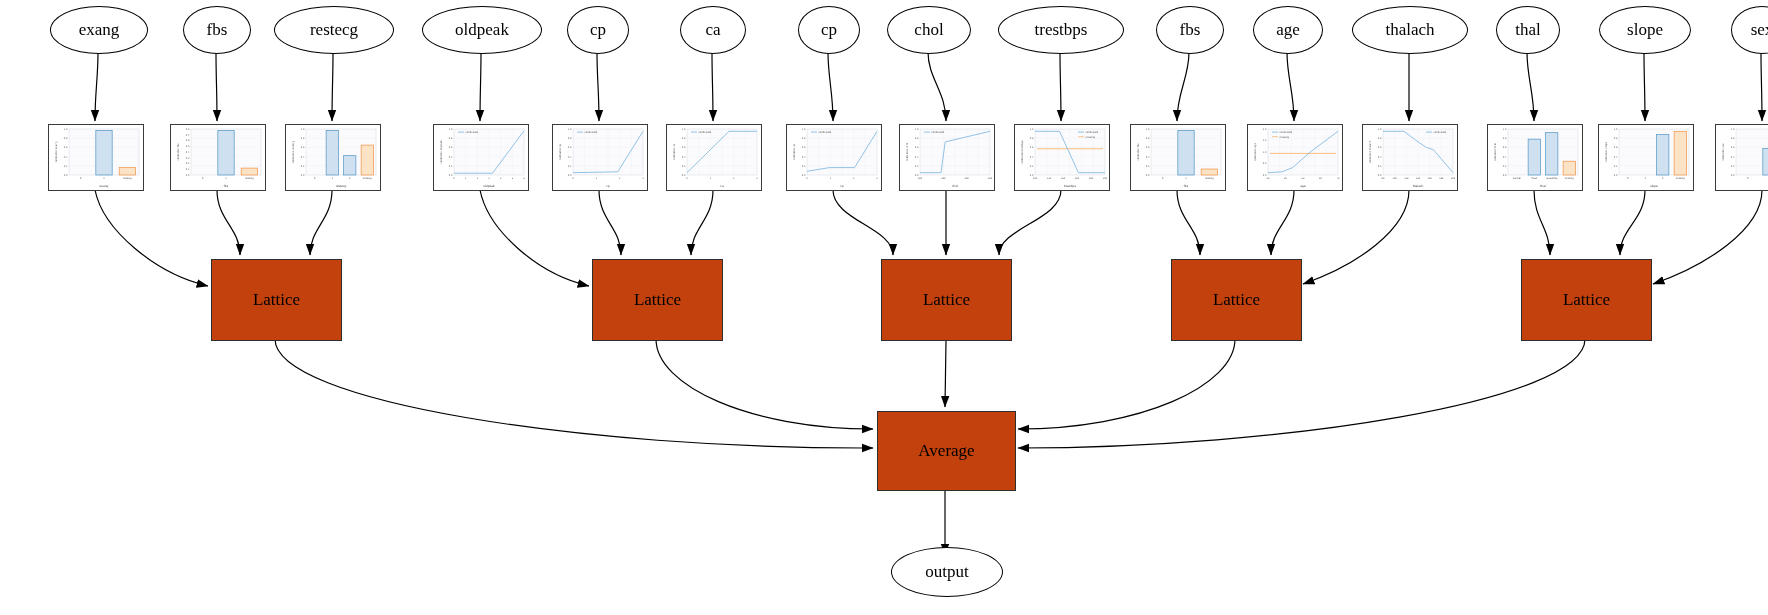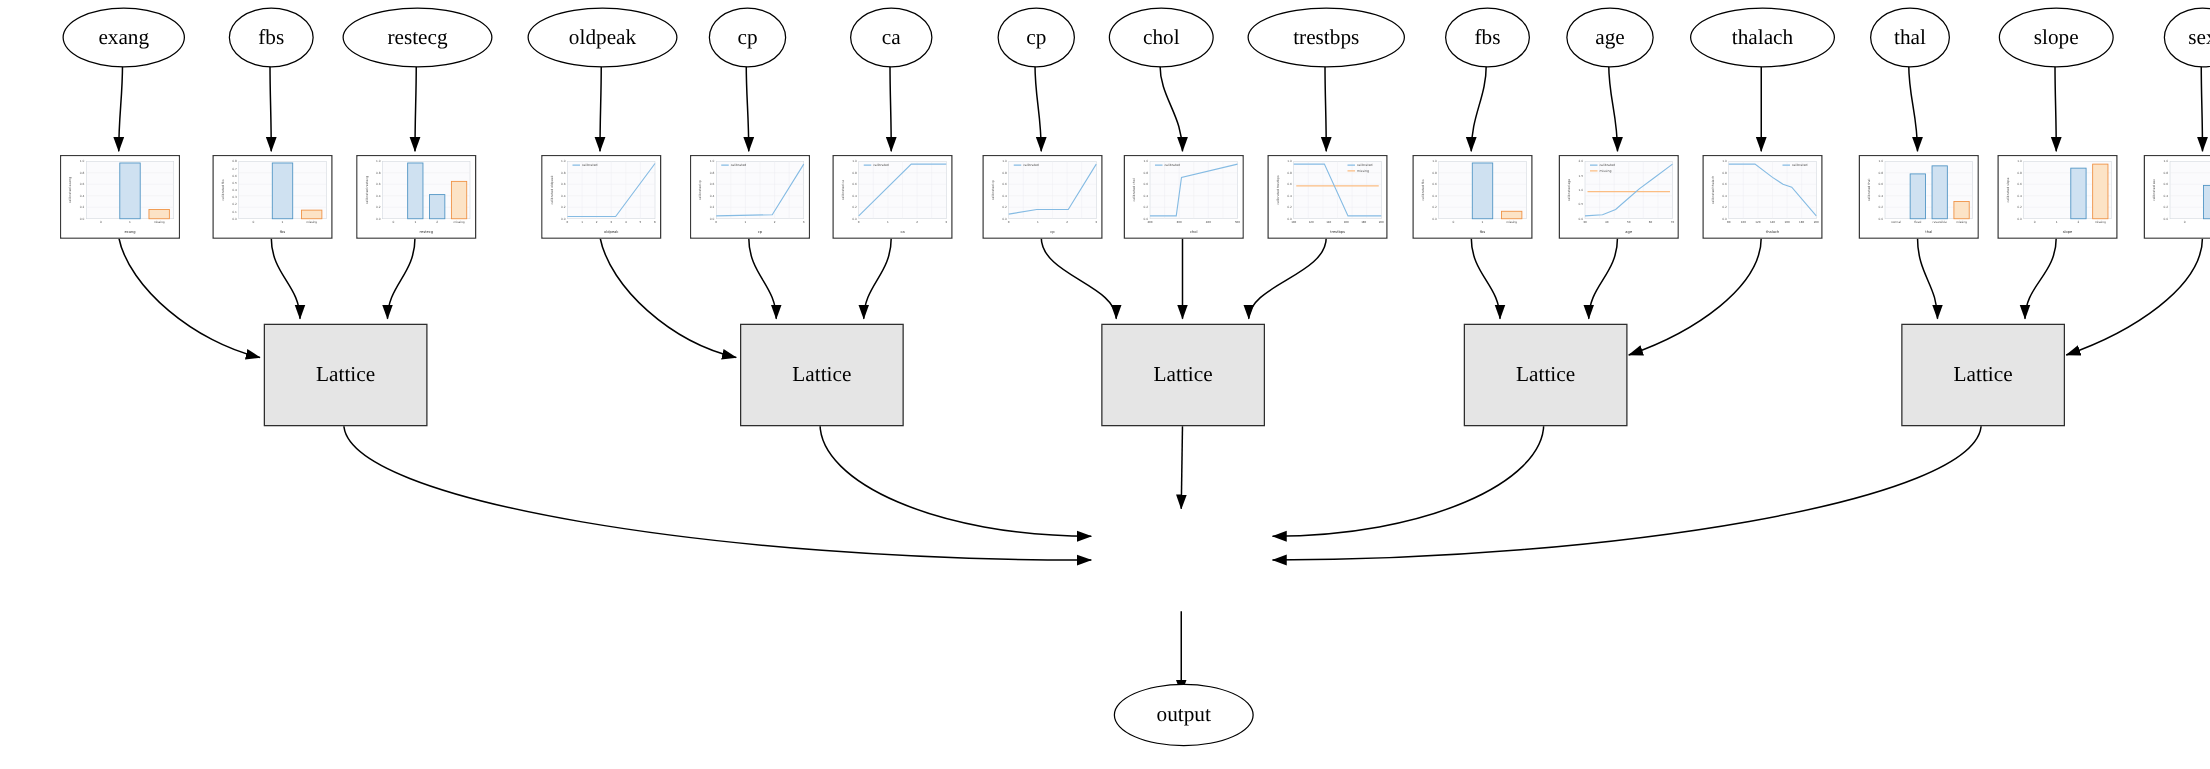--- a/index.html
+++ b/index.html
@@ -3,21 +3,21 @@
 <meta charset="utf-8">
 <style>
   html,body{margin:0;padding:0;background:#ffffff;}
   body{width:1768px;height:615px;position:relative;overflow:hidden;
        font-family:"Liberation Serif","DejaVu Serif",serif;}
   #diagram{position:absolute;left:0;top:0;width:1768px;height:615px;margin-left:44px;}
   #edge-layer{position:absolute;left:0;top:0;z-index:1;}
   .node-ellipse{position:absolute;border:1.4px solid #000;border-radius:50%;
        background:#fff;display:flex;align-items:center;justify-content:center;
        font-size:17px;color:#000;z-index:2;}
-  .node-box{position:absolute;border:1.6px solid #2e2e2e;background:#e5e5e5;
+  .node-box{position:absolute;border:1.6px solid #2e2e2e;background:#c2410c;
        display:flex;align-items:center;justify-content:center;
        font-size:17px;color:#000;z-index:2;}
   .node-chart{position:absolute;border:1.5px solid #3a3a3a;background:#fff;z-index:2;line-height:0;}
   .node-chart svg{display:block;}
 </style>
 </head>
 <body>
 
 <div id="diagram">
     <svg id="edge-layer" width="1768" height="615" viewBox="0 0 1768 615" xmlns="http://www.w3.org/2000/svg">
@@ -541,16 +541,19 @@
       <div class="node-box" style="left:837px;top:259px;width:129px;height:80px;">
         <span>Lattice</span>
       </div>
       <div class="node-box" style="left:1127px;top:259px;width:129px;height:80px;">
         <span>Lattice</span>
       </div>
       <div class="node-box" style="left:1477px;top:259px;width:129px;height:80px;">
         <span>Lattice</span>
       </div>
     </div>
+  <div class="node-box" id="average-node" style="left:833px;top:411px;width:137px;height:78px;">
+    <span>Average</span>
+  </div>
   <div class="node-ellipse" id="output-node" style="left:847px;top:547px;width:110px;height:48px;">
     <span>output</span>
   </div>
 </div>
 
 </body></html>

